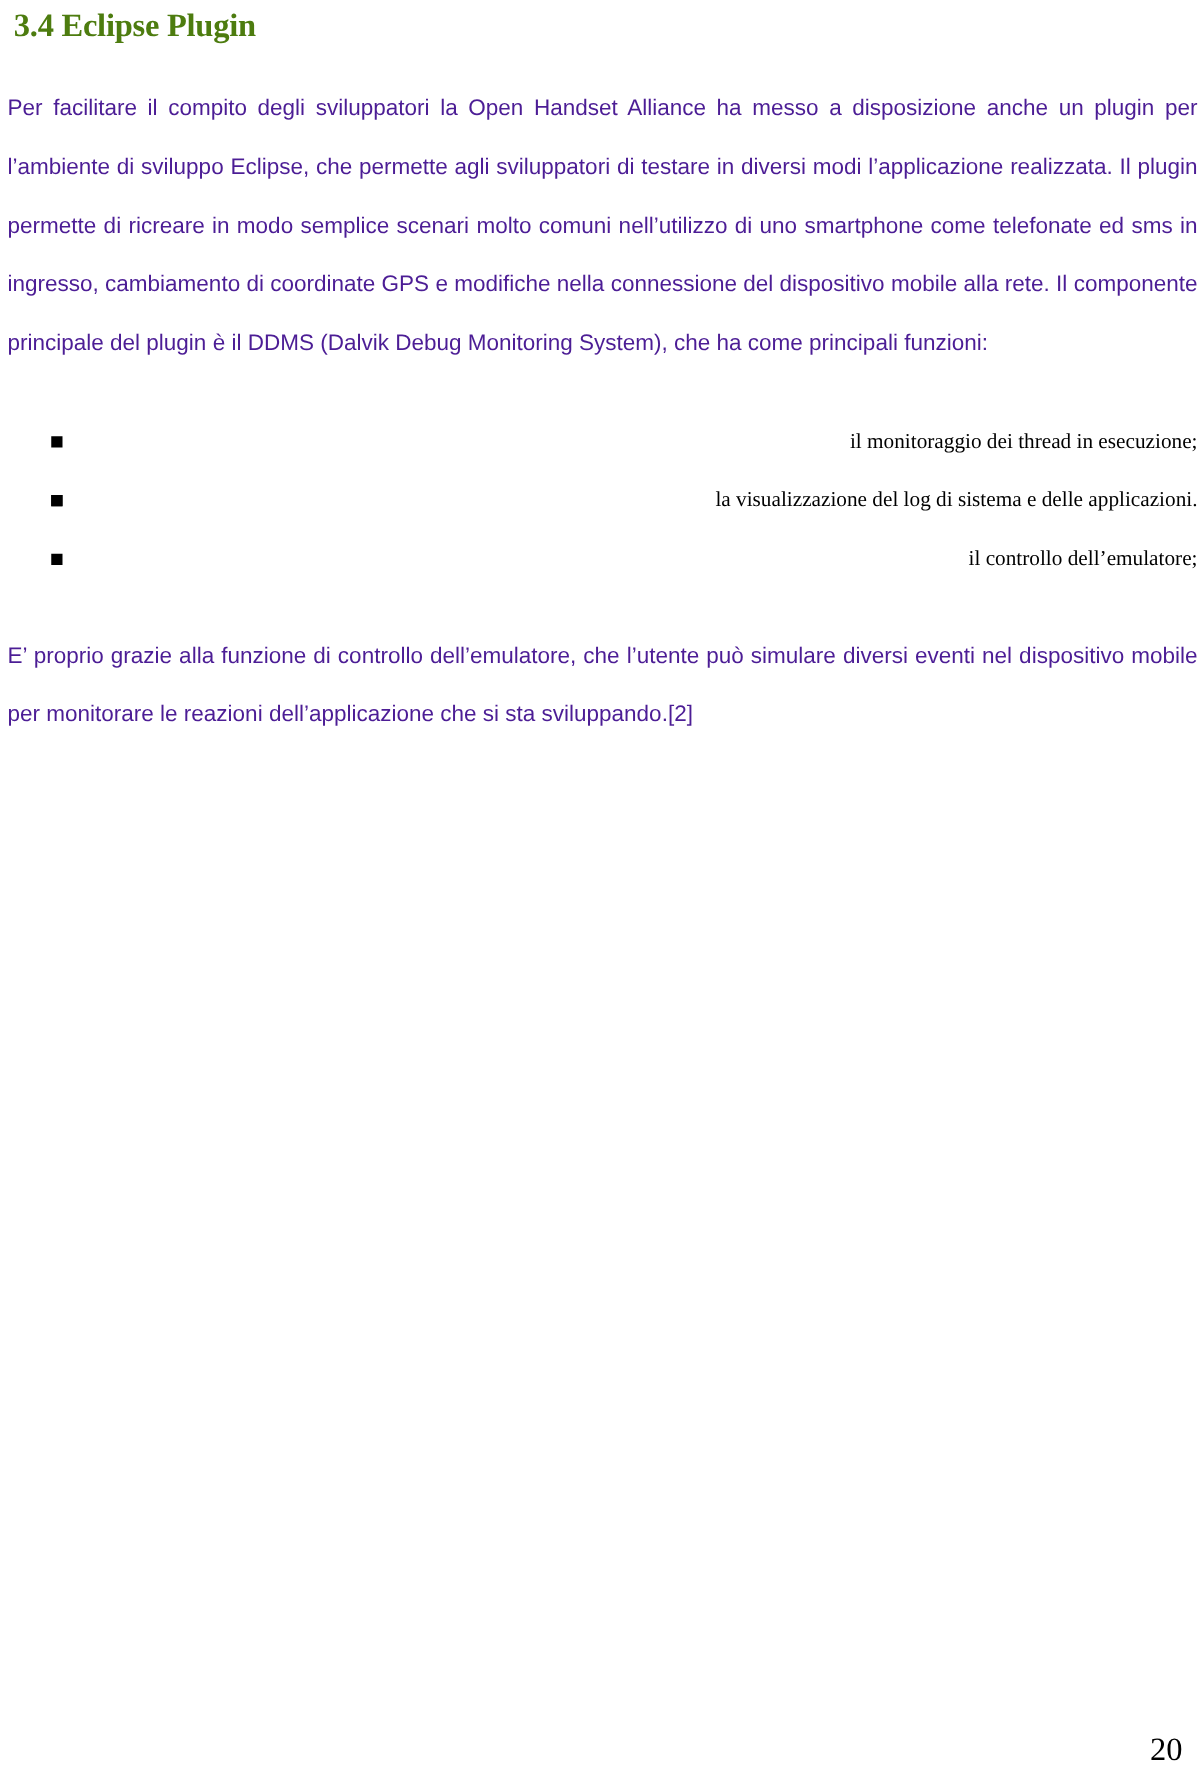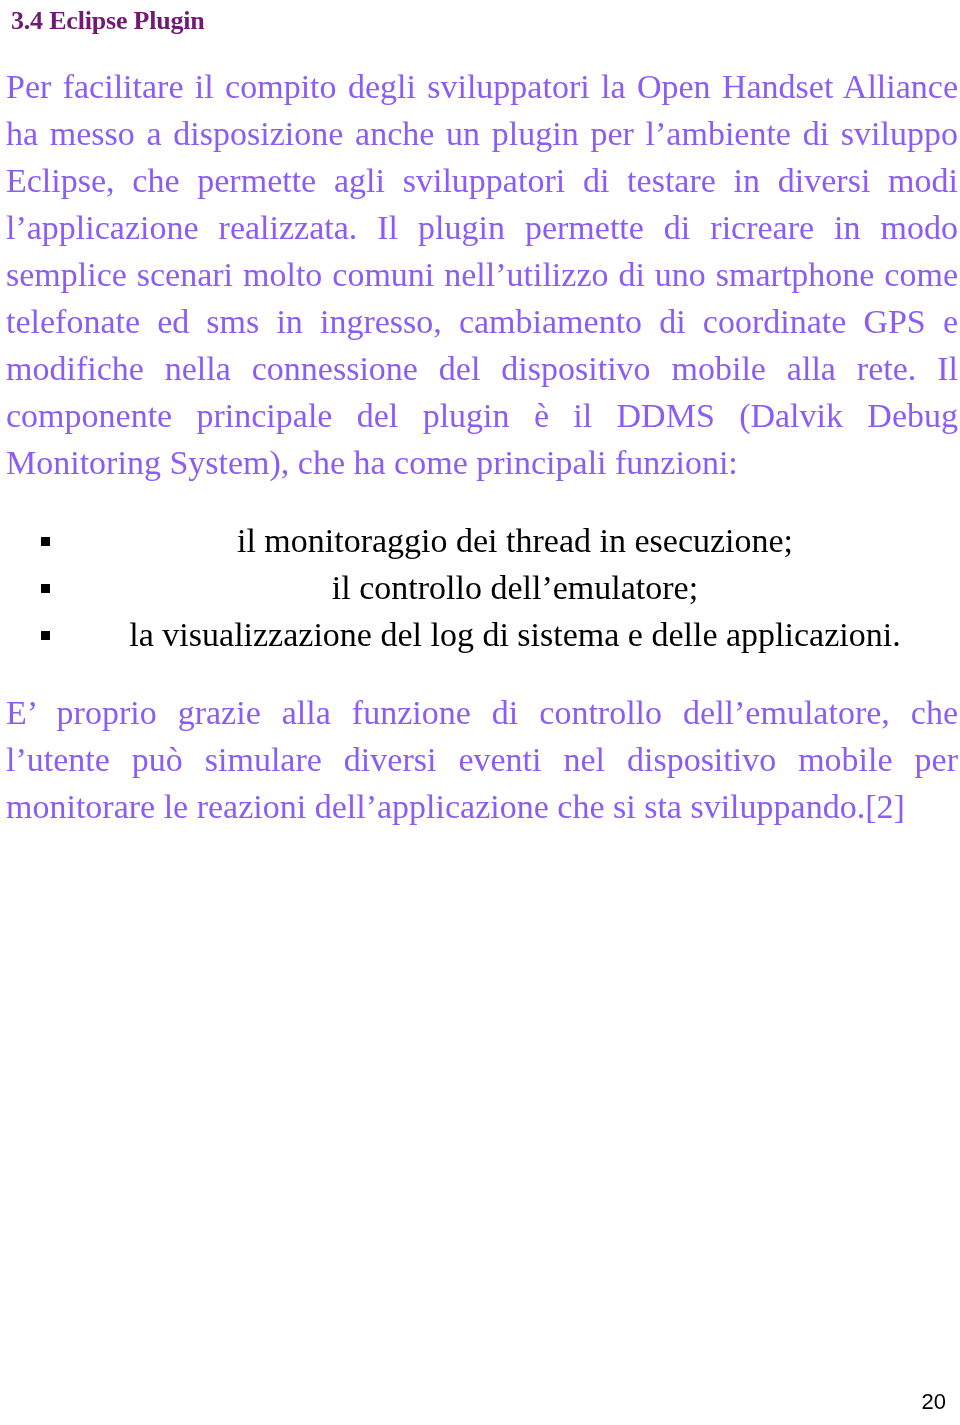--- a/index.html
+++ b/index.html
@@ -22,33 +22,33 @@
     left: 6px;
     top: 0;
     width: 952px;
   }
 
   
   .section-heading {
     font-family: "Liberation Serif", "DejaVu Serif", serif;
     font-weight: bold;
     font-size: 26px;
-    color: #701a75;
+    color: #4d7c0f;
     letter-spacing: -0.2px;
     margin: 0;
     padding: 6px 0 0 5px;
     line-height: 1.15;
     white-space: nowrap;
   }
 
   
   .para {
-    font-family: Liberation Serif, serif;
-    font-size: 34px;
-    color: #8b5cf6;
+    font-family: Liberation Sans, sans-serif;
+    font-size: 18px;
+    color: #4c1d95;
     text-align: justify;
     text-justify: inter-word;
     line-height: 47px;
     margin: 0;
     hyphens: none;
   }
 
   .para-intro {
     margin-top: 27px;
   }
@@ -61,45 +61,45 @@
   .bullet-list {
     list-style: none;
     margin: 0;
     padding: 0;
     margin-top: 31px;
   }
 
   .bullet-item {
     position: relative;
     font-family: "Liberation Serif", "DejaVu Serif", serif;
-    font-size: 34px;
+    font-size: 17px;
     color: #000000;
     line-height: 47px;
     padding-left: 66px;
-    text-align: center;
+    text-align: right;
     margin: 0;
   }
 
   .bullet-marker {
     position: absolute;
     left: 35px;
     top: 20px;
     width: 9px;
     height: 9px;
     background: #000000;
     display: block;
   }
 
   
   .page-number {
     position: absolute;
     right: 14px;
     bottom: 12px;
-    font-family: Liberation Sans, sans-serif;
-    font-size: 22px;
+    font-family: Liberation Serif, serif;
+    font-size: 26px;
     color: #000000;
     line-height: 1;
   }
 </style>
 </head>
 <body>
 
 <div class="page">
 
   <div class="content">
@@ -111,25 +111,25 @@
     <ul class="bullet-list">
       <li class="bullet-item">
         <span class="bullet-marker"></span>
         <span>il monitoraggio dei thread in esecuzione;</span>
       </li>
       <li class="bullet-item">
         <span class="bullet-marker"></span>
       </li>
       <li class="bullet-item">
         <span class="bullet-marker"></span>
-        <span>il controllo dell’emulatore;</span>
+        <span>la visualizzazione del log di sistema e delle applicazioni.</span>
       </li>
       <li class="bullet-item">
         <span class="bullet-marker"></span>
-        <span>la visualizzazione del log di sistema e delle applicazioni.</span>
+        <span>il controllo dell’emulatore;</span>
       </li>
     </ul>
 
     <p class="para para-closing">E’ proprio grazie alla funzione di controllo dell’emulatore, che l’utente può simulare diversi eventi nel dispositivo mobile per monitorare le reazioni dell’applicazione che si sta sviluppando.[2]</p>
 
   </div>
 
   <div class="page-number">20</div>
 
 </div>

